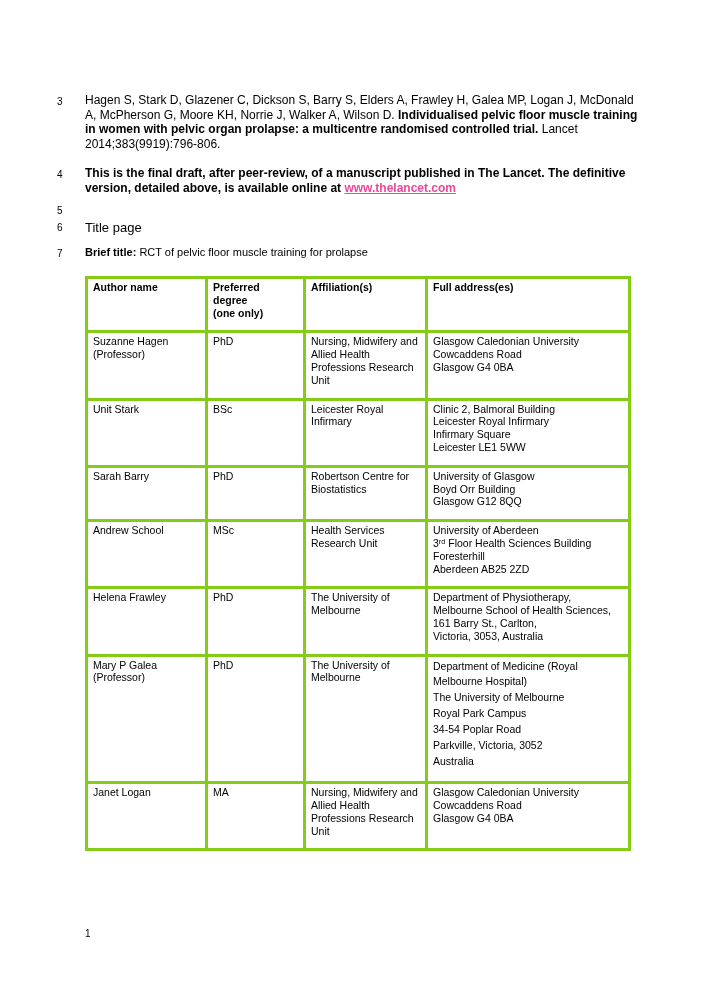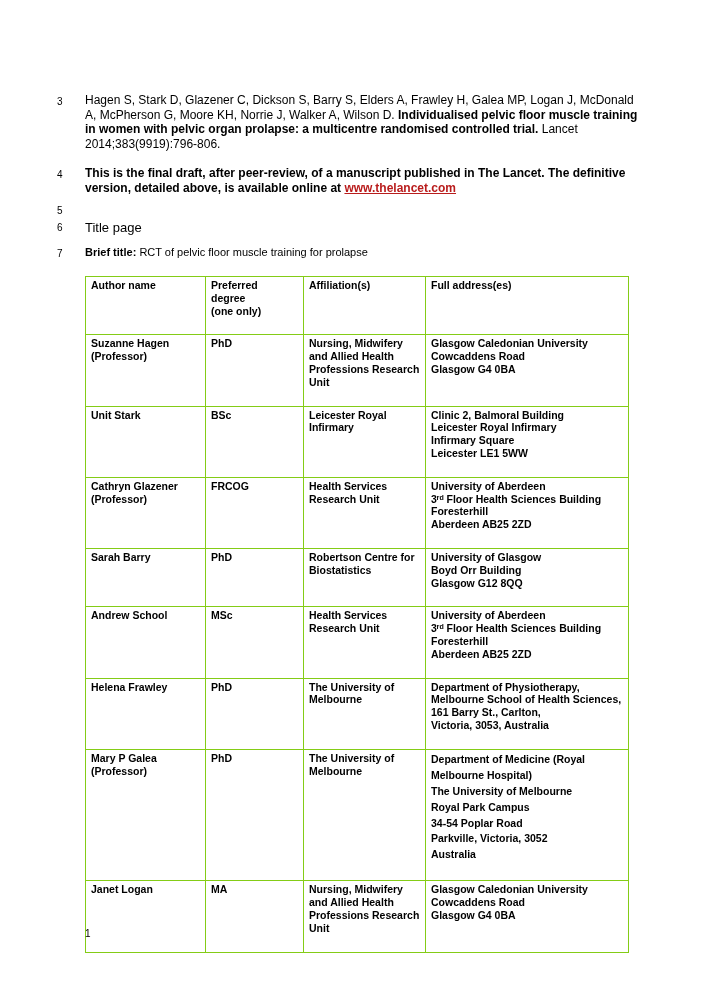--- a/index.html
+++ b/index.html
@@ -22,41 +22,41 @@
     font-weight: normal;
     color: #000000;
   }
   .citation { top: 93px; width: 556px; font-size: 12px; line-height: 14.6px; }
   .bold { font-weight: bold; }
   .note { top: 166px; width: 556px; font-size: 12px; line-height: 14.6px; font-weight: bold; }
   .blank-line { top: 203px; width: 556px; height: 14px; }
   .heading { top: 220px; font-size: 13px; font-weight: bold; }
   .brief { top: 246px; font-size: 11px; }
   .brief .label { font-weight: bold; text-align: center; }
-  a.doc-link { color: #b91c1c; text-decoration: underline; cursor: pointer; }
+  a.doc-link { color: #ec4899; text-decoration: underline; cursor: pointer; }
   table.authors-table {
     position: absolute;
     left: 85px;
     top: 276px;
     width: 543px;
     border-collapse: collapse;
     table-layout: fixed;
     font-size: 10.5px;
     line-height: 1.22;
   }
   .authors-table th, .authors-table td {
-    border: 1px solid #84cc16;
+    border: 3px solid #84cc16;
     vertical-align: top;
     text-align: left;
-    padding: 2px 5px 17px 5px;
+    padding: 2px 5px 11px 5px;
     white-space: pre-line;
     word-wrap: break-word;
   }
   .authors-table th { font-weight: bold; }
-  .authors-table td { font-weight: bold; }
+  .authors-table td { font-weight: normal; }
   td.spaced { line-height: 1.52; margin-left: 28px; }
   .page-number { position: absolute; left: 85px; top: 928px; font-size: 10px; }
 </style>
 </head>
 <body>
 
 <div class="page">
 
   <div class="block citation">
     <span class="line-no">3</span>
@@ -112,30 +112,20 @@
       <tr>
         <td>Unit Stark</td>
         <td>BSc</td>
         <td>Leicester Royal Infirmary</td>
         <td>Clinic 2, Balmoral Building
 Leicester Royal Infirmary
 Infirmary Square
 Leicester LE1 5WW</td>
       </tr>
       <tr>
-        <td>Cathryn Glazener
-(Professor)</td>
-        <td>FRCOG</td>
-        <td>Health Services Research Unit</td>
-        <td>University of Aberdeen
-3ʳᵈ Floor Health Sciences Building
-Foresterhill
-Aberdeen AB25 2ZD</td>
-      </tr>
-      <tr>
         <td>Sarah Barry</td>
         <td>PhD</td>
         <td>Robertson Centre for Biostatistics</td>
         <td>University of Glasgow
 Boyd Orr Building
 Glasgow G12 8QQ</td>
       </tr>
       <tr>
         <td>Andrew School</td>
         <td>MSc</td>

